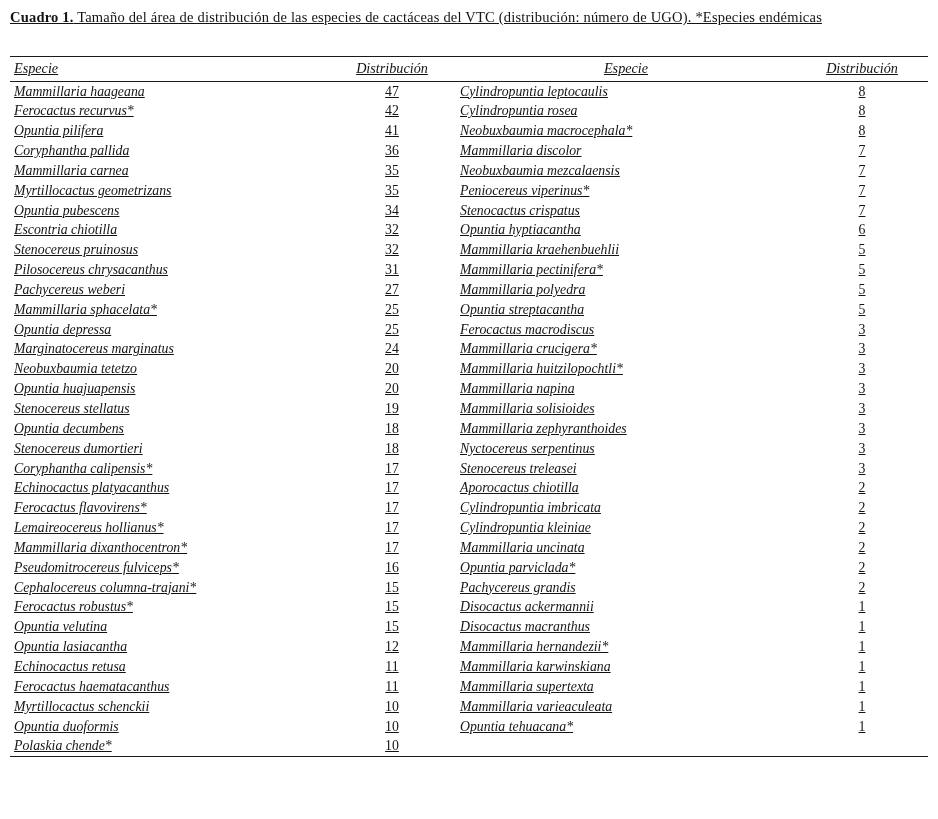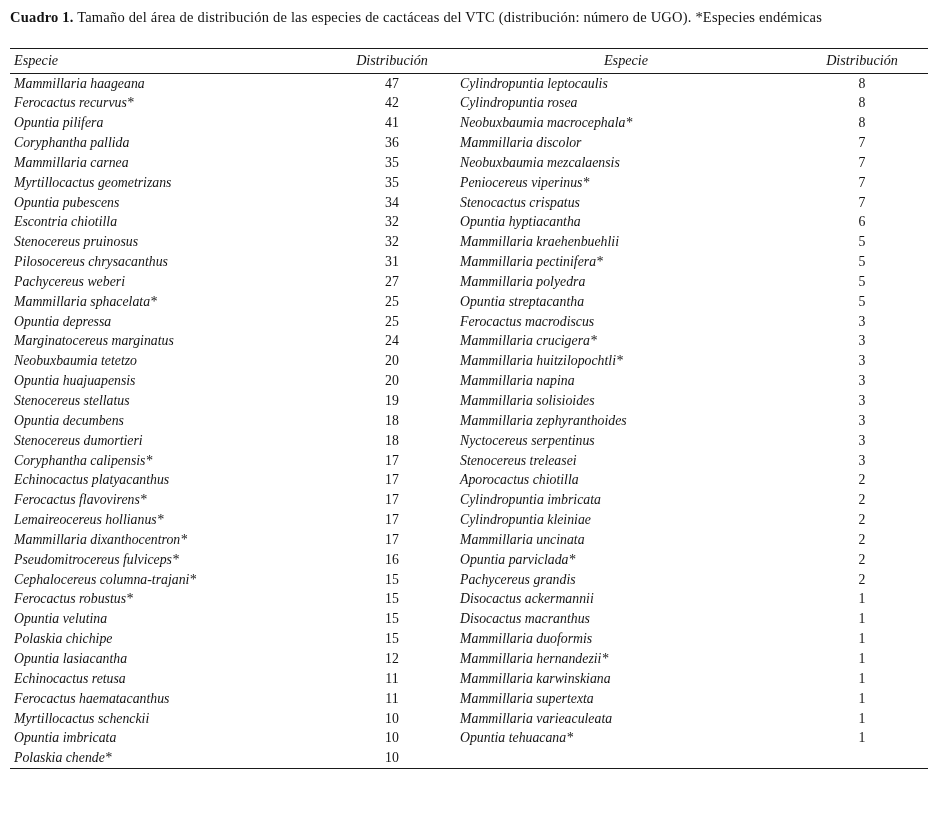--- a/index.html
+++ b/index.html
@@ -3,36 +3,36 @@
 <meta charset="utf-8">
 <style>
   html, body { margin: 0; padding: 0; background: #ffffff; }
   body {
     width: 938px;
     height: 819px;
     font-family: "Liberation Serif", "DejaVu Serif", serif;
     color: #131313;
     overflow: hidden;
   }
-  .page { padding: 6px 10px 0 10px; }
+  .page { padding: 6px 10px 0 10px; text-decoration: underline; }
 
   .caption {
     font-size: 14.5px;
     line-height: 18.5px;
     text-align: justify;
     margin: 2px 2px 0 0;
     letter-spacing: 0.2px;
   }
   .caption .cap-label { font-weight: bold; }
 
   table.species-table {
     width: 918px;
     border-collapse: collapse;
     table-layout: fixed;
-    margin-top: 21px;
+    margin-top: 29px;
     border-bottom: 1.6px solid #1a1a1a;
     font-size: 13.8px;
   }
   col.c-sp-left  { width: 318px; }
   col.c-dist-l   { width: 128px; }
   col.c-sp-right { width: 340px; }
   col.c-dist-r   { width: 132px; }
 
   thead th {
     font-style: italic;
@@ -244,26 +244,20 @@
           <td class="sp al-c">Disocactus ackermannii</td>
           <td class="num">1</td>
         </tr>
         <tr>
           <td class="sp al-l">Opuntia velutina</td>
           <td class="num">15</td>
           <td class="sp al-c">Disocactus macranthus</td>
           <td class="num">1</td>
         </tr>
         <tr>
-          <td class="sp al-l">Polaskia chichipe</td>
-          <td class="num">15</td>
-          <td class="sp al-c">Mammillaria duoformis</td>
-          <td class="num">1</td>
-        </tr>
-        <tr>
           <td class="sp al-l">Opuntia lasiacantha</td>
           <td class="num">12</td>
           <td class="sp al-c">Mammillaria hernandezii*</td>
           <td class="num">1</td>
         </tr>
         <tr>
           <td class="sp al-l">Echinocactus retusa</td>
           <td class="num">11</td>
           <td class="sp al-c">Mammillaria karwinskiana</td>
           <td class="num">1</td>
@@ -274,21 +268,21 @@
           <td class="sp al-c">Mammillaria supertexta</td>
           <td class="num">1</td>
         </tr>
         <tr>
           <td class="sp al-l">Myrtillocactus schenckii</td>
           <td class="num">10</td>
           <td class="sp al-c">Mammillaria varieaculeata</td>
           <td class="num">1</td>
         </tr>
         <tr>
-          <td class="sp al-l">Opuntia imbricata</td>
+          <td class="sp al-l">Opuntia duoformis</td>
           <td class="num">10</td>
           <td class="sp al-c">Opuntia tehuacana*</td>
           <td class="num">1</td>
         </tr>
         <tr>
           <td class="sp al-l">Polaskia chende*</td>
           <td class="num">10</td>
           <td class="sp al-c"></td>
           <td class="num"></td>
         </tr>

